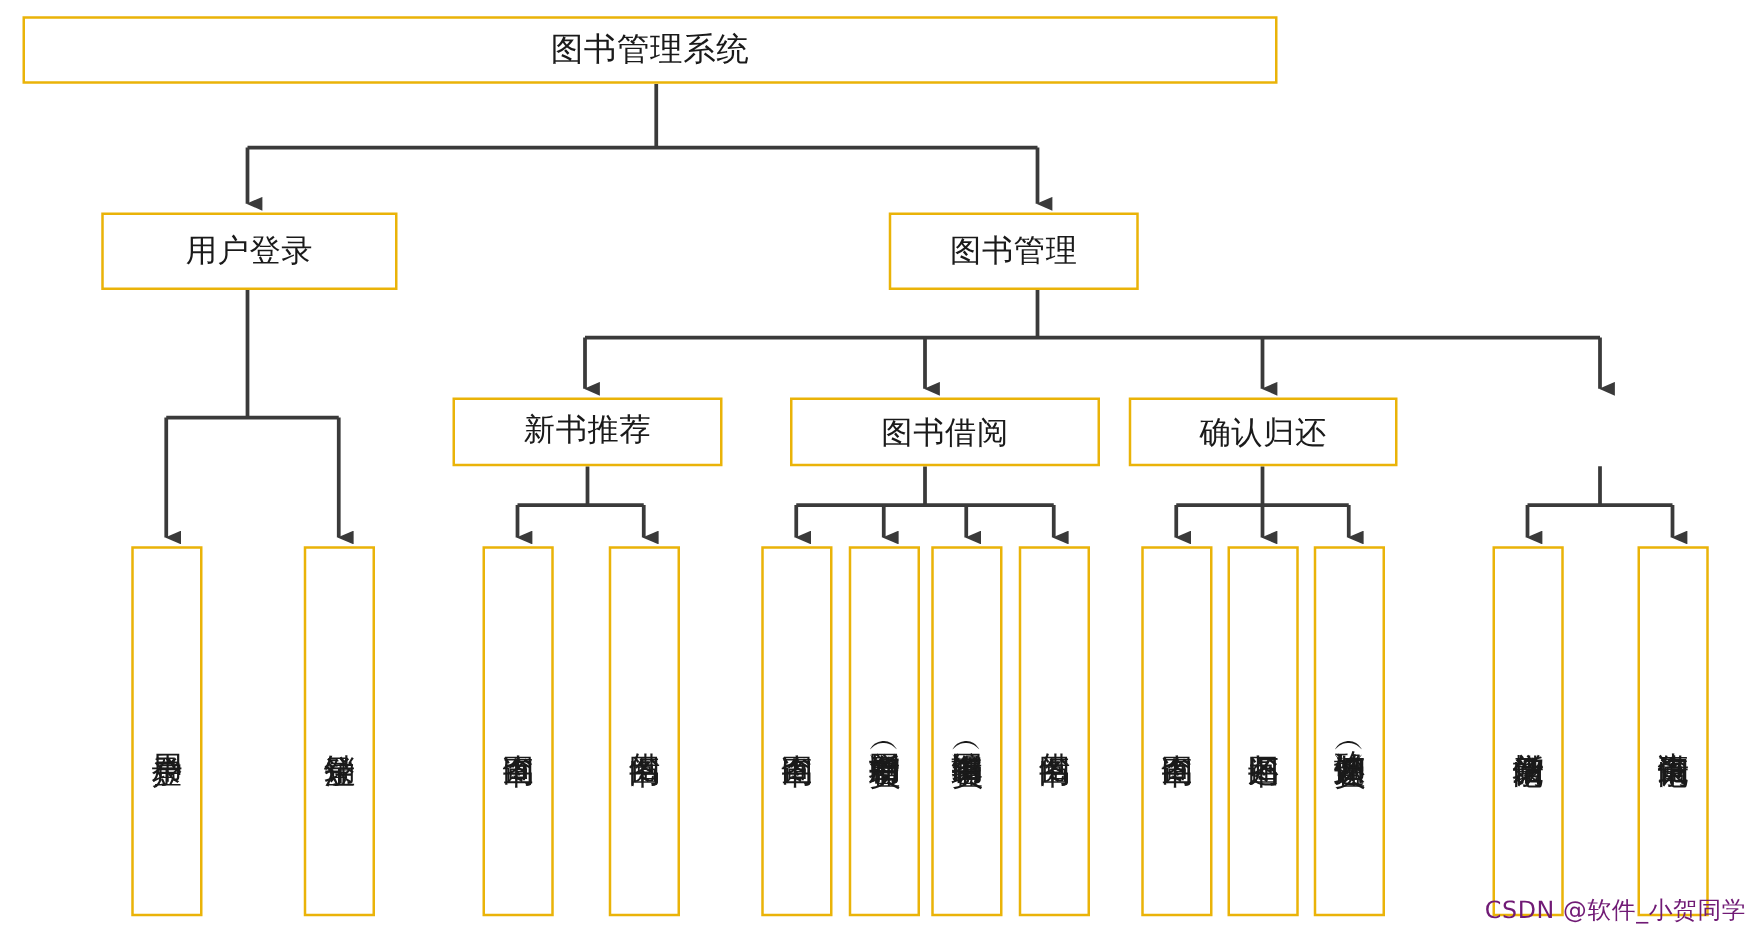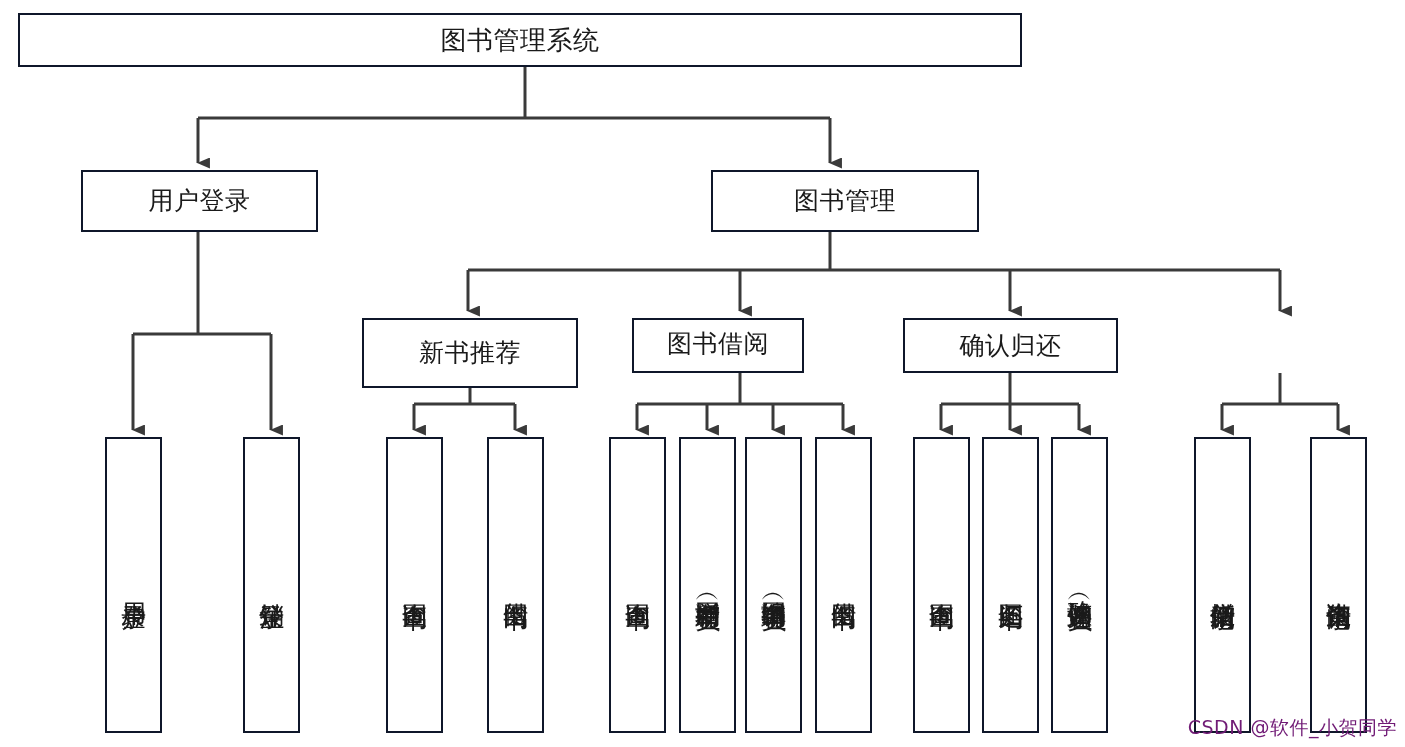--- a/index.html
+++ b/index.html
@@ -22,21 +22,21 @@
     position: absolute;
     left: 0;
     top: 0;
     width: 1405px;
     height: 747px;
     pointer-events: none;
   }
   .node {
     position: absolute;
     box-sizing: border-box;
-    border: 2px solid #0f172a;
+    border: 2px solid #eab308;
     background: #ffffff;
     display: flex;
     align-items: center;
     justify-content: center;
     color: #1a1a1a;
     line-height: 1.18;
   }
   .node.h {
     font-size: 25px;
     letter-spacing: 0.5px;
@@ -119,24 +119,24 @@
       <path d="M 1280 373 L 1280 404"></path>
       <path d="M 1222 404 L 1338 404"></path>
       <path d="M 1222 404 L 1222 430" marker-end="url(#arr)"></path>
       <path d="M 1338 404 L 1338 430" marker-end="url(#arr)"></path>
     </g>
   </svg>
 
   <div class="node h root" style="left:18px; top:13px; width:1004px; height:54px;">图书管理系统</div>
 
   <div class="node h" style="left:81px; top:170px; width:237px; height:62px;">用户登录</div>
-  <div class="node h" style="left:711px; top:170px; width:268px; height:62px;">图书管理</div>
+  <div class="node h" style="left:711px; top:170px; width:200px; height:62px;">图书管理</div>
 
-  <div class="node h" style="left:362px; top:318px; width:216px; height:70px;">新书推荐</div>
-  <div class="node h" style="left:632px; top:318px; width:172px; height:55px;font-family:Liberation Mono, monospace;">图书借阅</div>
+  <div class="node h" style="left:362px; top:318px; width:216px; height:55px;font-family:Liberation Mono, monospace;">新书推荐</div>
+  <div class="node h" style="left:632px; top:318px; width:248px; height:55px;">图书借阅</div>
   <div class="node h" style="left:903px; top:318px; width:215px; height:55px;">确认归还</div>
 
   <div class="node v" style="left:105px; top:437px; width:57px; height:296px;">
     <span class="vtext">用户登录</span>
   </div>
   <div class="node v" style="left:243px; top:437px; width:57px; height:296px;">
     <span class="vtext">注销登录</span>
   </div>
 
   <div class="node v" style="left:386px; top:437px; width:57px; height:296px;">

